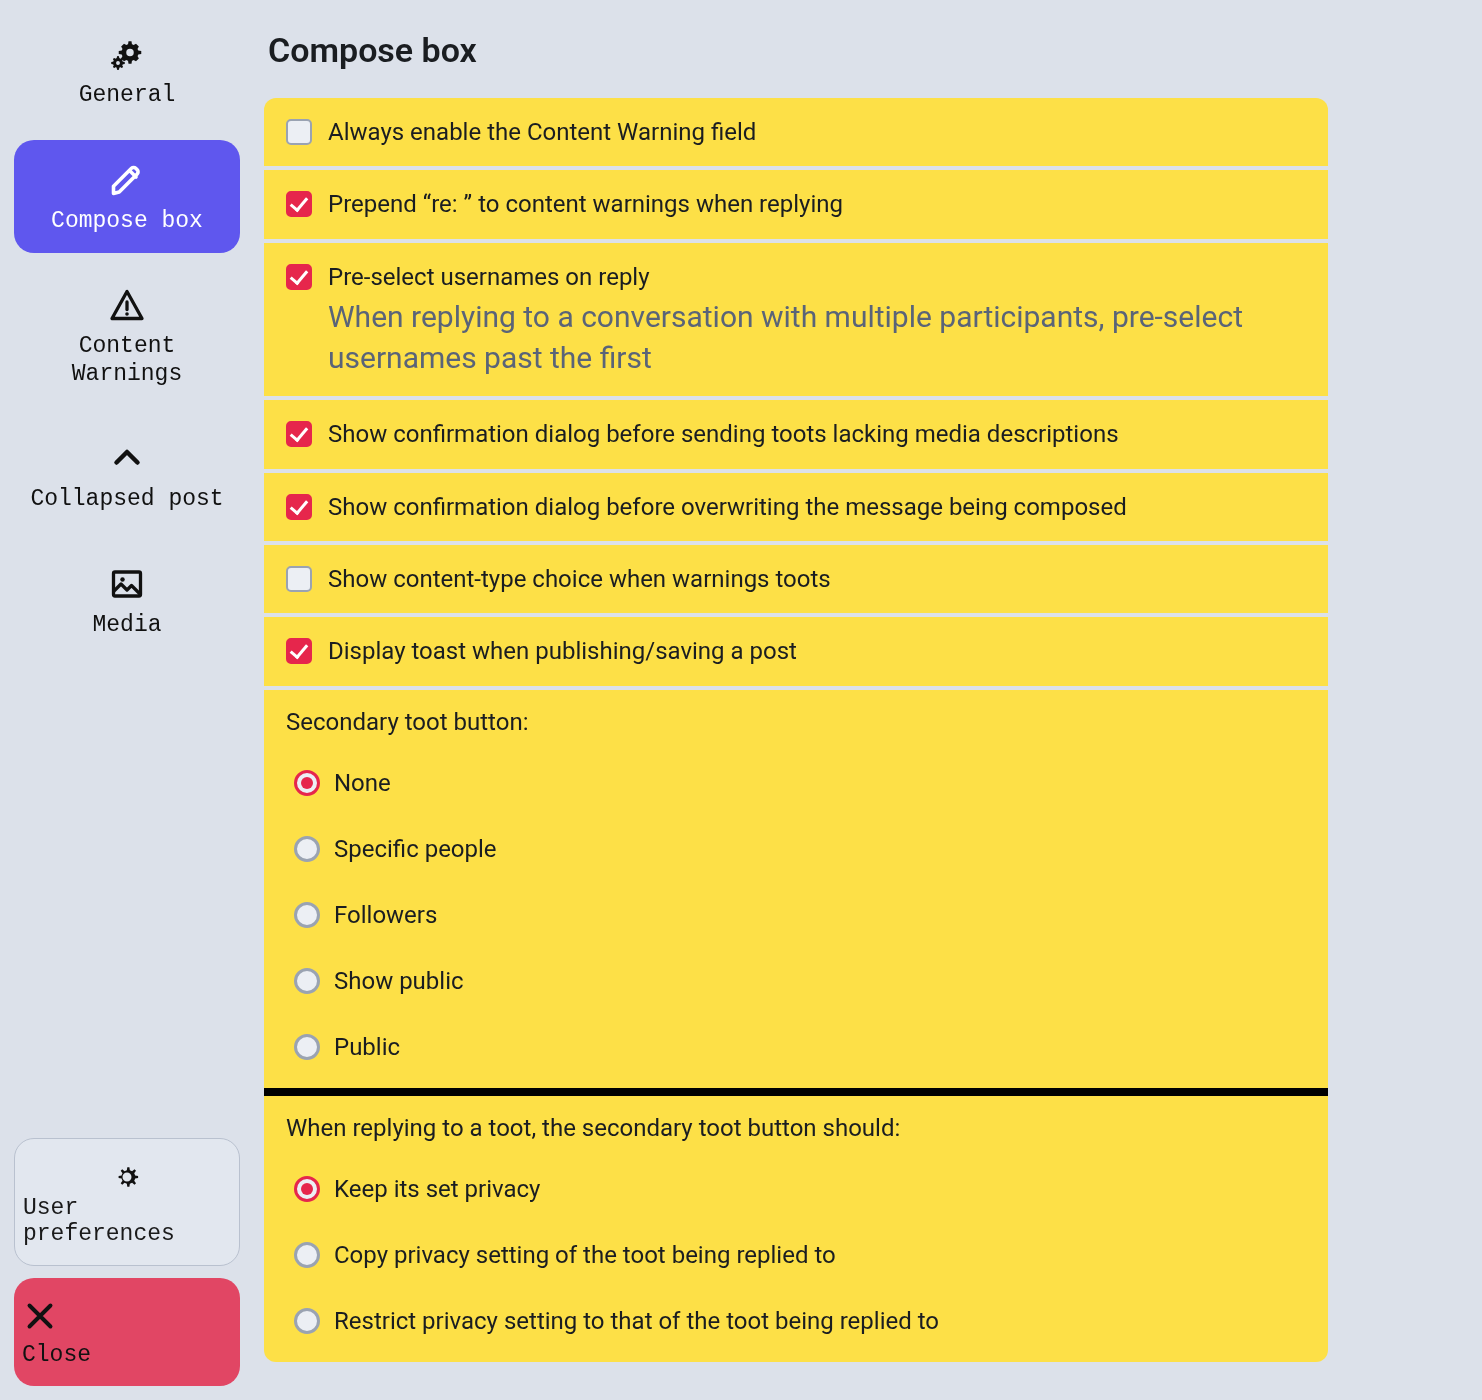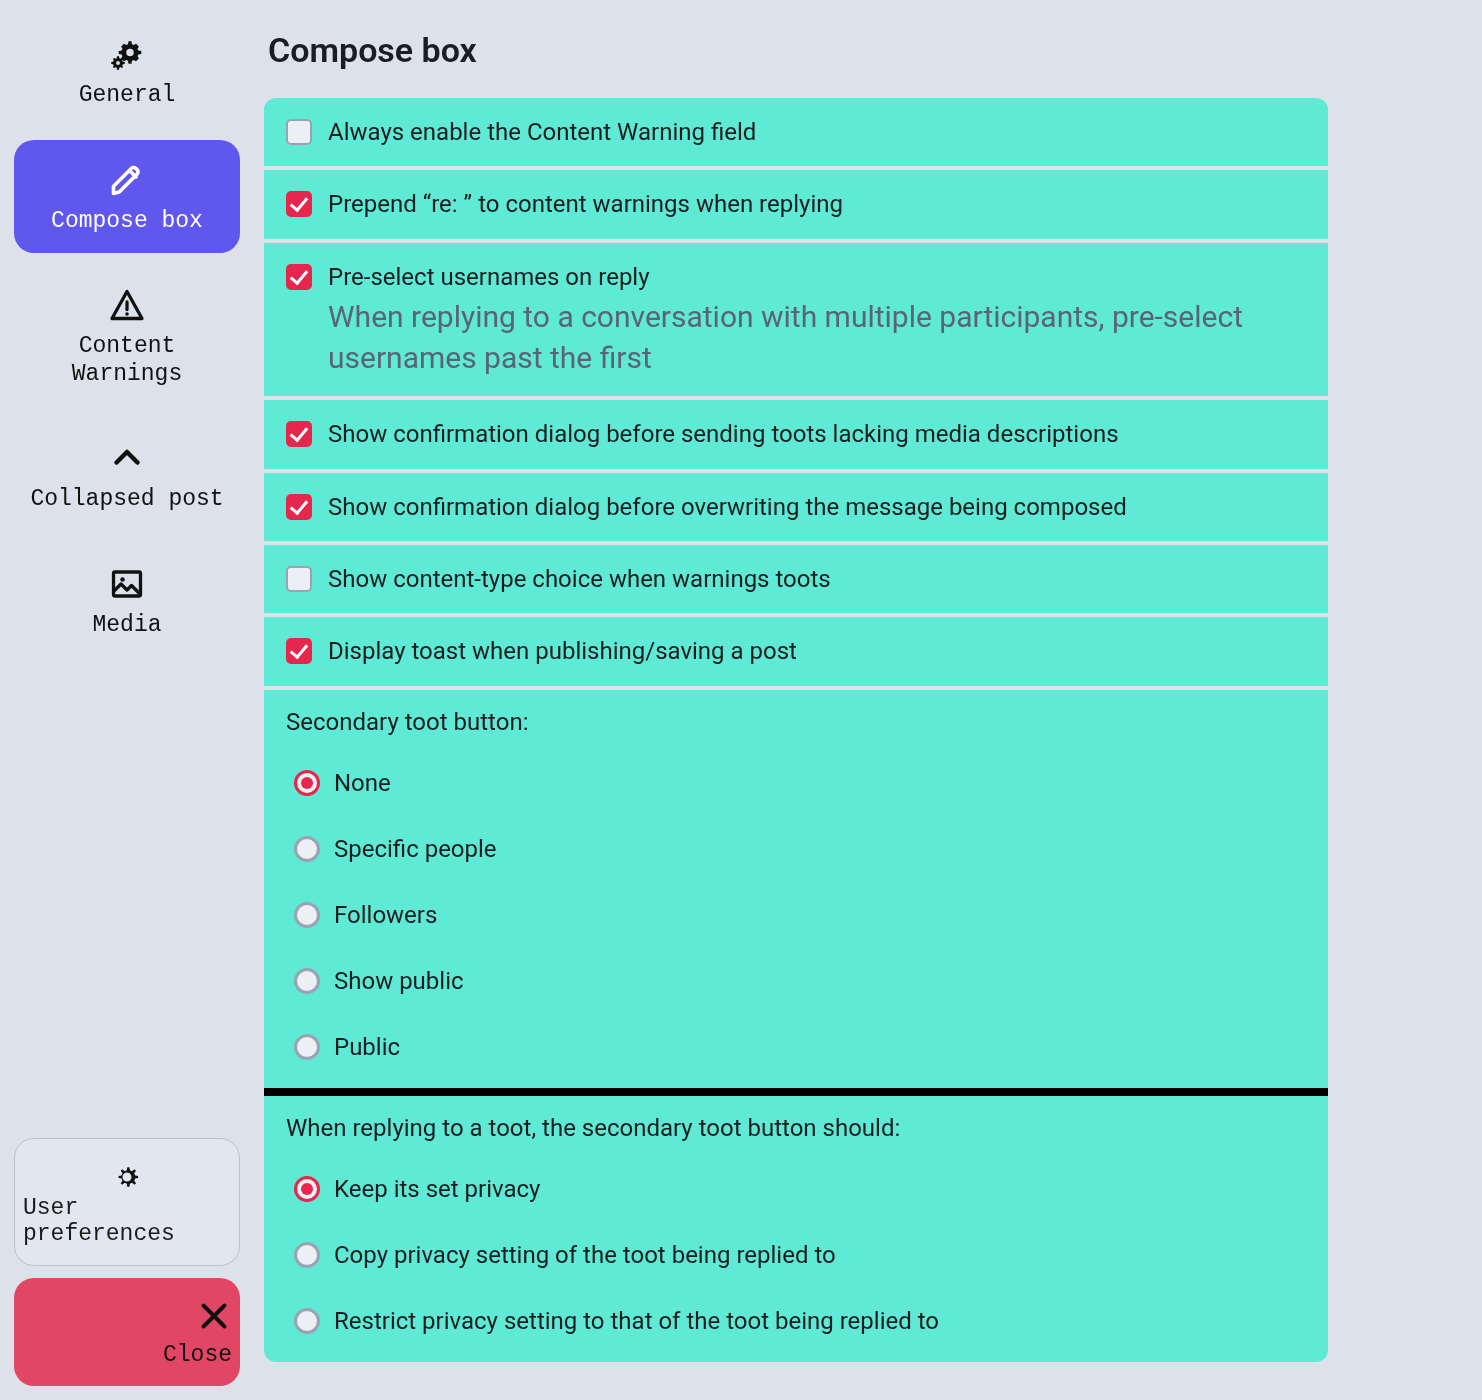--- a/index.html
+++ b/index.html
@@ -62,40 +62,40 @@
     background: #e2e7ef;
     border-radius: 20px;
     display:flex; flex-direction:column; align-items:center; 
     padding: 20px 8px 18px 8px;
     cursor:pointer;
   }
   .pref-button .sidebar-label { font-size: 23px; }
   .close-button {
     background: #e14664;
     border-radius: 20px;
-    display:flex; flex-direction:column; align-items:flex-end; gap:8px;
+    display:flex; flex-direction:column; align-items:flex-start; gap:8px;
     padding: 20px 8px 18px 8px;
     cursor:pointer;
     color:#111;
   }
   .close-button .sidebar-label { font-size: 23px; }
 
   .main {
     flex: 1;
     padding-top: 8px;
     padding-right: 140px;
   }
   .page-title {
     font-size: 34px;
     font-weight: 600;
     margin: 8px 0 28px 4px;
     color: #1a1d21;
   }
   .panel {
-    background: #5eead4;
+    background: #fde047;
     border-radius: 12px;
     overflow: hidden;
   }
   .row {
     display:flex;
     align-items:flex-start;
     gap: 16px;
     padding: 18px 22px;
     border-bottom: 4px solid #dce1ea;
   }

